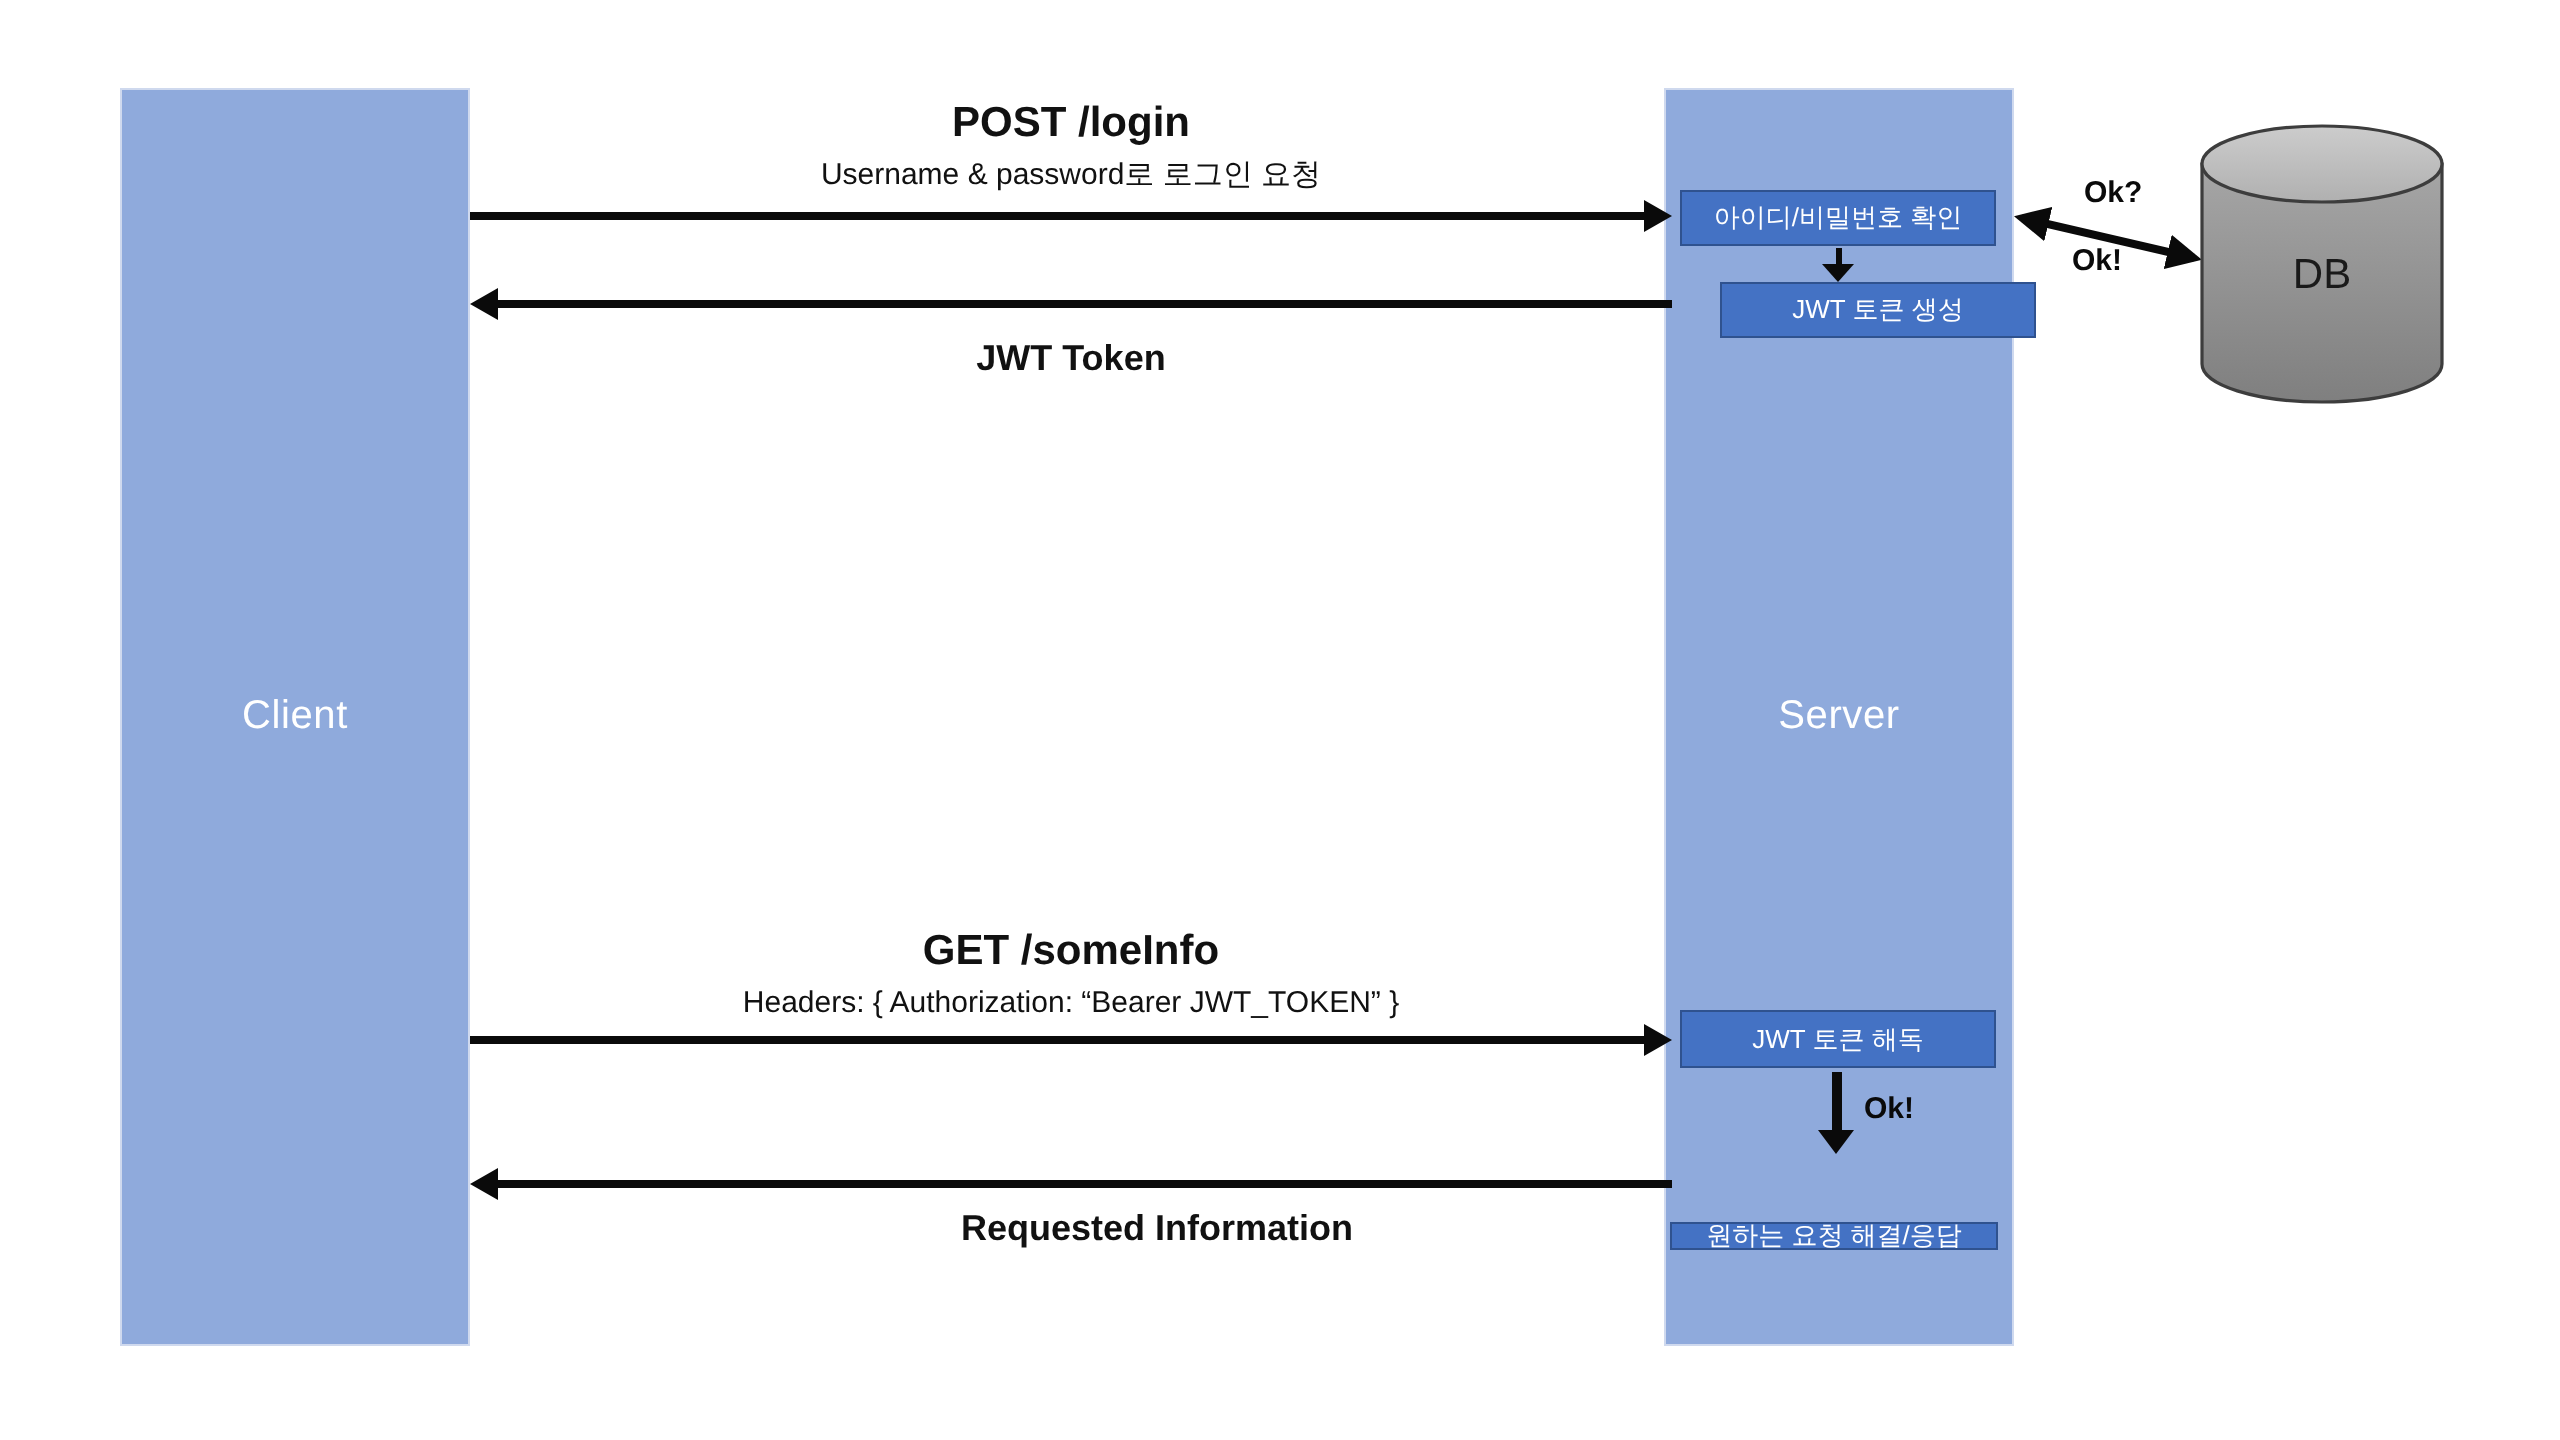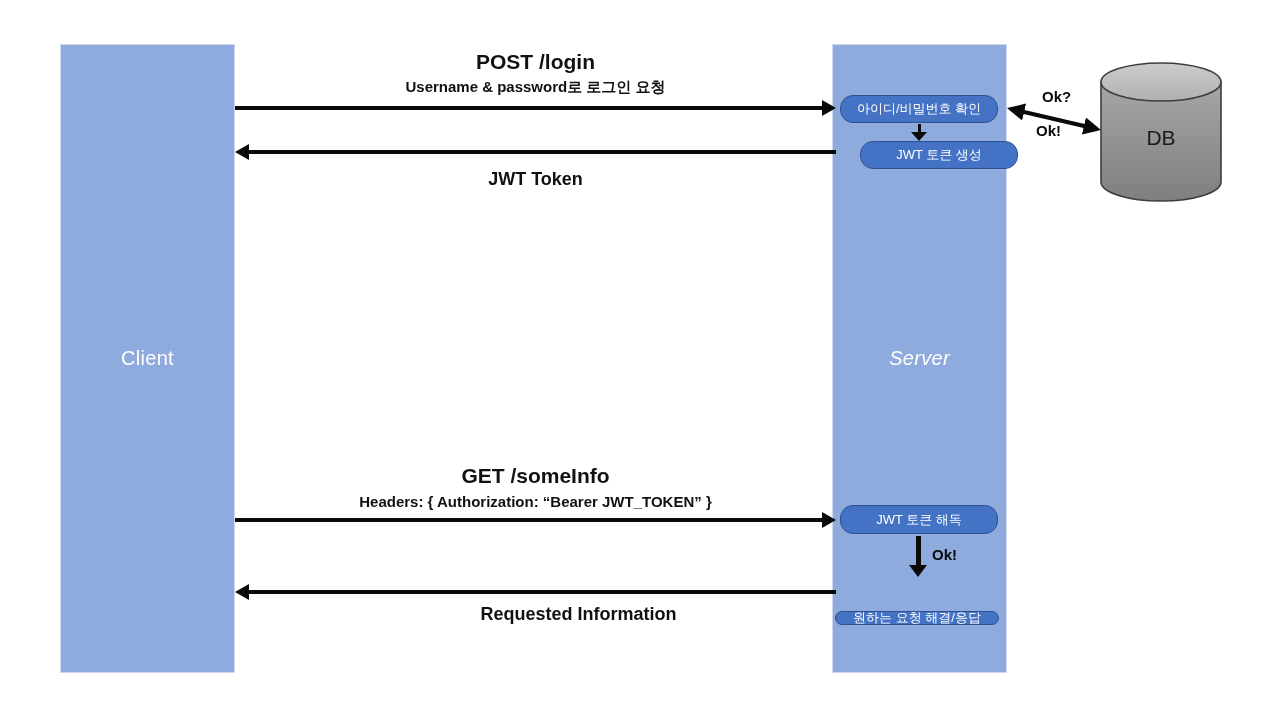--- a/index.html
+++ b/index.html
@@ -7,42 +7,42 @@
     position:relative;width:1280px;height:720px;background:#ffffff;overflow:hidden;
     font-family:"Liberation Sans","DejaVu Sans",sans-serif;color:#111;
   }
   
   .bigrect{
     position:absolute;top:44px;width:175px;height:629px;
     background:#8FAADC;border:1px solid #cfd9ee;box-sizing:border-box;
     display:flex;align-items:center;justify-content:center;
   }
   .bigrect.client{left:60px;}
-  .bigrect.server{left:832px;font-style:italic;}
+  .bigrect.server{left:832px;}
   .biglabel{color:#ffffff;font-size:20px;font-weight:400;letter-spacing:.3px;}
 
   
   .harrow{position:absolute;height:16px;width:601px;left:235px;}
   .harrow .line{position:absolute;top:6px;height:4px;background:#0a0a0a;}
   .harrow.right .line{left:0;right:12px;}
   .harrow.right .head{position:absolute;right:0;top:0;width:0;height:0;
     border-left:14px solid #0a0a0a;border-top:8px solid transparent;border-bottom:8px solid transparent;}
   .harrow.left .line{left:12px;right:0;}
   .harrow.left .head{position:absolute;left:0;top:0;width:0;height:0;
     border-right:14px solid #0a0a0a;border-top:8px solid transparent;border-bottom:8px solid transparent;}
 
   
-  .msg{position:absolute;left:235px;width:601px;text-align:center;font-weight:bold;}
+  .msg{position:absolute;left:235px;width:601px;text-align:center;}
   .msg.title{font-weight:700;font-size:21px;}
   .msg.subtitle{font-size:15px;}
   .msg.mid{font-weight:700;font-size:18px;}
 
   
   .step{
-    position:absolute;background:#4472C4;border:1.5px solid #2F528F;border-radius:13px;
+    position:absolute;background:#4472C4;border:1.5px solid #2F528F;border-radius:0;
     color:#ffffff;display:flex;align-items:center;justify-content:center;
     font-size:13px;box-sizing:border-box;white-space:nowrap;
   }
 
   
   .varrow{position:absolute;}
   .varrow .vline{position:absolute;background:#0a0a0a;top:0;}
   .varrow .vhead{position:absolute;bottom:0;width:0;height:0;}
   .varrow.thin{left:911px;top:124px;width:16px;height:17px;}
   .varrow.thin .vline{left:6.5px;width:3.5px;bottom:8px;}

